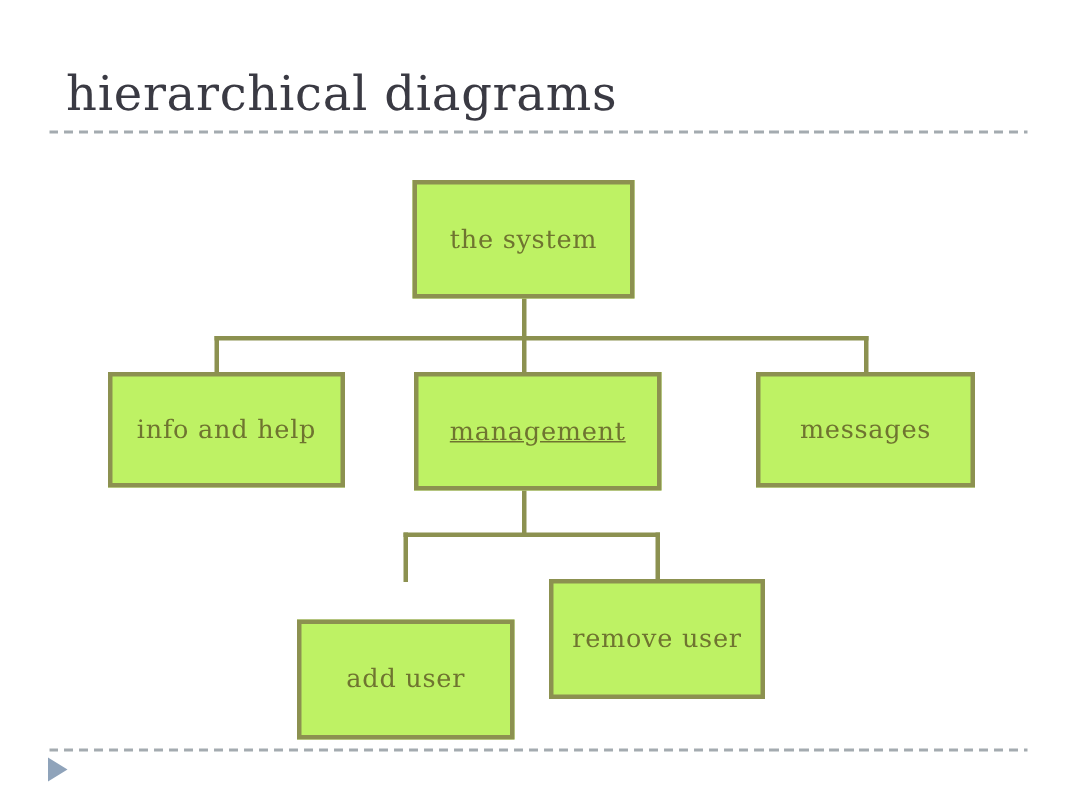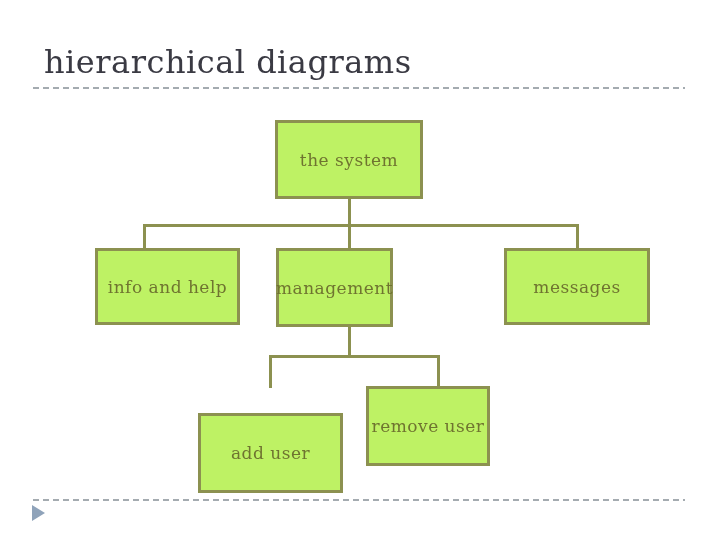--- a/index.html
+++ b/index.html
@@ -37,25 +37,25 @@
     border: 3px solid #8c9150;
     color: #6f7430;
     font-size: 17px;
     display: flex;
     align-items: center;
     justify-content: center;
     text-align: center;
     letter-spacing: 0.5px;
   }
   .node-system      { left: 275px; top: 120px; width: 148px; height: 79px; }
-  .node-info        { left:  72px; top: 248px; width: 145px; height: 77px; margin-left: 23px; }
-  .node-management  { left: 276px; top: 248px; width: 117px; height: 79px; }
+  .node-info        { left:  72px; top: 248px; width: 158px; height: 77px; }
+  .node-management  { left: 276px; top: 248px; width: 165px; height: 79px; text-decoration: underline; }
   .node-messages    { left: 504px; top: 248px; width: 146px; height: 77px; }
   .node-add-user    { left: 198px; top: 386px; width: 145px; height: 80px; margin-top: 27px; }
-  .node-remove-user { left: 366px; top: 386px; width: 124px; height: 80px; }
+  .node-remove-user { left: 366px; top: 386px; width: 144px; height: 80px; }
 
   .line { position: absolute; background: #8c9150; }
   .l-sys-down    { left: 348px; top: 199px; width: 3px;   height: 27px; }
   .l-h-top       { left: 143px; top: 224px; width: 436px; height: 3px;  }
   .l-drop-info   { left: 143px; top: 224px; width: 3px;   height: 26px; }
   .l-drop-mgmt   { left: 348px; top: 224px; width: 3px;   height: 26px; }
   .l-drop-msgs   { left: 576px; top: 224px; width: 3px;   height: 26px; }
   .l-mgmt-down   { left: 348px; top: 327px; width: 3px;   height: 30px; }
   .l-h-bottom    { left: 269px; top: 355px; width: 171px; height: 3px;  }
   .l-drop-add    { left: 269px; top: 355px; width: 3px;   height: 33px; }

